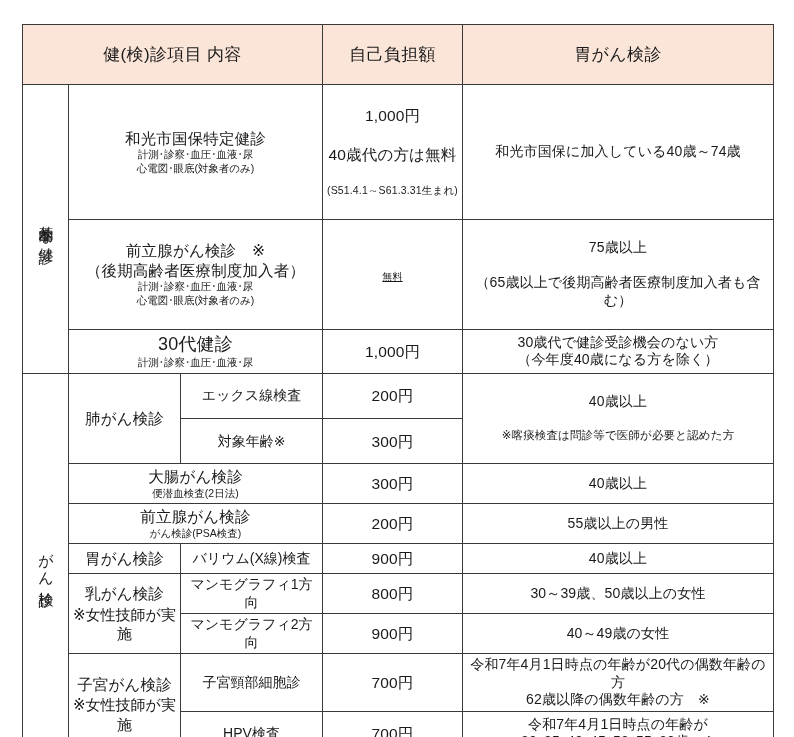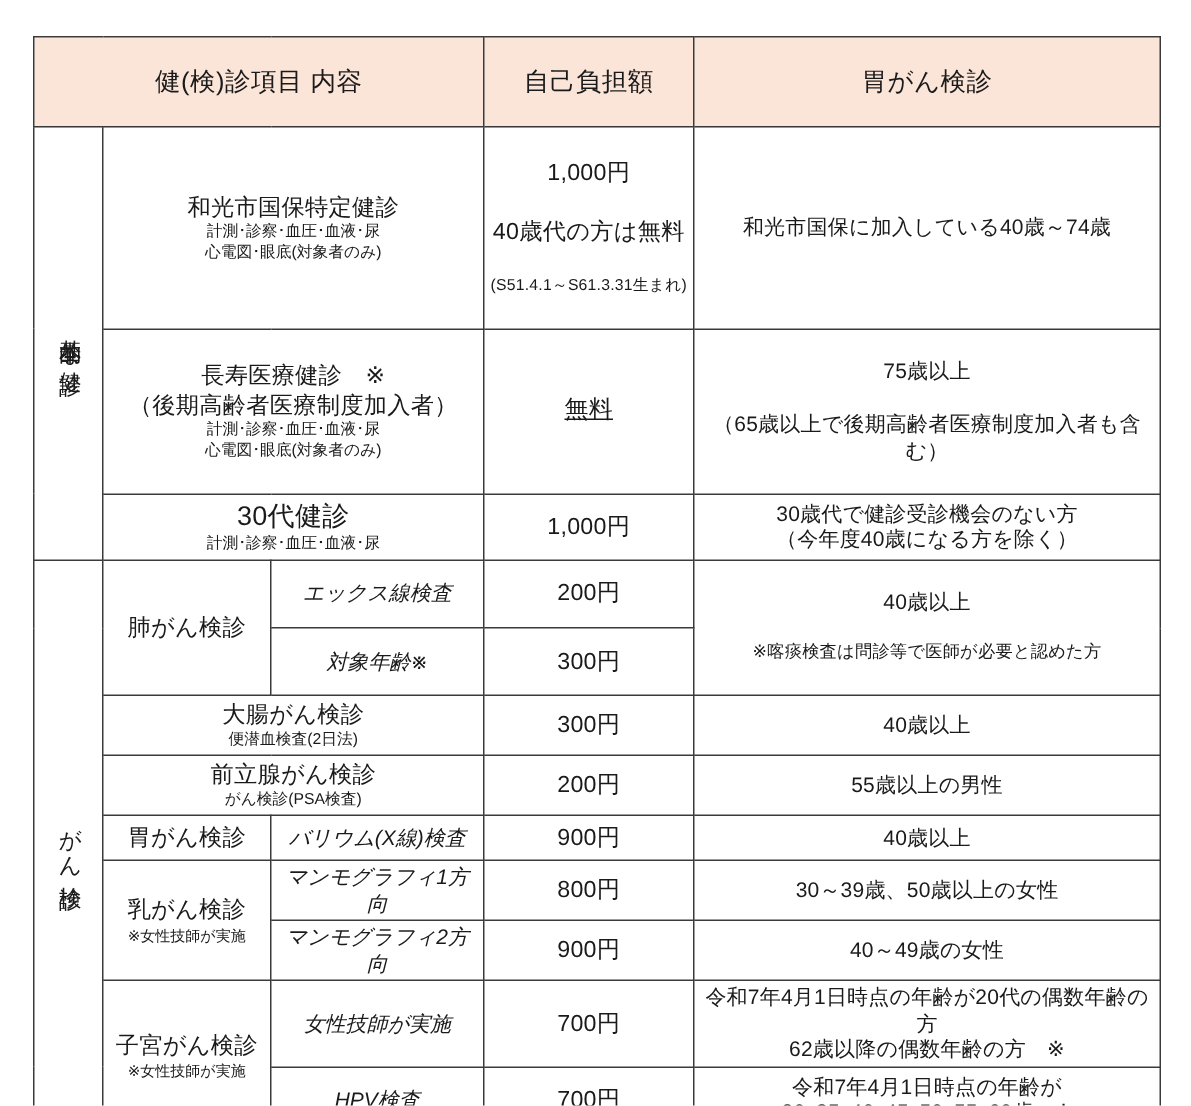--- a/index.html
+++ b/index.html
@@ -70,39 +70,38 @@
   .sub {
     font-size: 10.5px;
     font-weight: normal;
     letter-spacing: 0;
     display: block;
     margin-top: 0;
     line-height: 1.3;
     white-space: pre-line;
   }
   .subnote {
-    font-size: 10px;
+    font-size: 15px;
     display: block;
     margin-top: 1px;
     line-height: 1.3;
   }
   td.sub-left {
     text-align: left;
     padding-left: 10px;
     font-size: 14px;
-    font-style: italic;
   }
   td.cost {
     font-size: 15.5px;
     letter-spacing: .01em;
     white-space: pre-line;
   }
   td.cost .big { font-size: 15.5px; display:block; }
   td.cost .tiny { font-size: 10.5px; display:block; line-height:1.3; }
-  td.cost .free { font-size: 16px; text-decoration: underline; }
+  td.cost .free { font-size: 10px; text-decoration: underline; }
   td.age {
     font-size: 14px;
     letter-spacing: .01em;
     white-space: pre-line;
     line-height: 1.4;
   }
   td.age .lead { display: block; }
   td.age .small { font-size: 11.5px; display: block; line-height: 1.35; }
 </style>
 </head>
@@ -140,21 +139,21 @@
         <td class="cost">
           <span class="big">1,000円</span>
           <span class="big">40歳代の方は無料</span>
           <span class="tiny">(S51.4.1～S61.3.31生まれ)</span>
         </td>
         <td class="age">和光市国保に加入している40歳～74歳</td>
       </tr>
 
       <tr>
         <td colspan="2" style="height:68px">
-          <span class="ttl">長寿医療健診　※</span>
+          <span class="ttl">前立腺がん検診　※</span>
           <span class="ttl">（後期高齢者医療制度加入者）</span>
           <span class="sub">計測･診察･血圧･血液･尿
 心電図･眼底(対象者のみ)</span>
         </td>
         <td class="cost"><span class="free">無料</span></td>
         <td class="age">
           <span class="lead">75歳以上</span>
           <span class="lead">（65歳以上で後期高齢者医療制度加入者も含む）</span>
         </td>
       </tr>
@@ -226,21 +225,21 @@
         <td class="sub-left" style="height:28px">マンモグラフィ2方向</td>
         <td class="cost">900円</td>
         <td class="age">40～49歳の女性</td>
       </tr>
 
       <tr>
         <td rowspan="2">
           <span class="ttl">子宮がん検診</span>
           <span class="subnote">※女性技師が実施</span>
         </td>
-        <td class="sub-left" style="height:44px">女性技師が実施</td>
+        <td class="sub-left" style="height:44px">子宮頸部細胞診</td>
         <td class="cost">700円</td>
         <td class="age">令和7年4月1日時点の年齢が20代の偶数年齢の方
 62歳以降の偶数年齢の方　※</td>
       </tr>
       <tr>
         <td class="sub-left" style="height:44px">HPV検査</td>
         <td class="cost">700円</td>
         <td class="age">令和7年4月1日時点の年齢が
 30･35･40･45･50･55･60歳　※</td>
       </tr>

